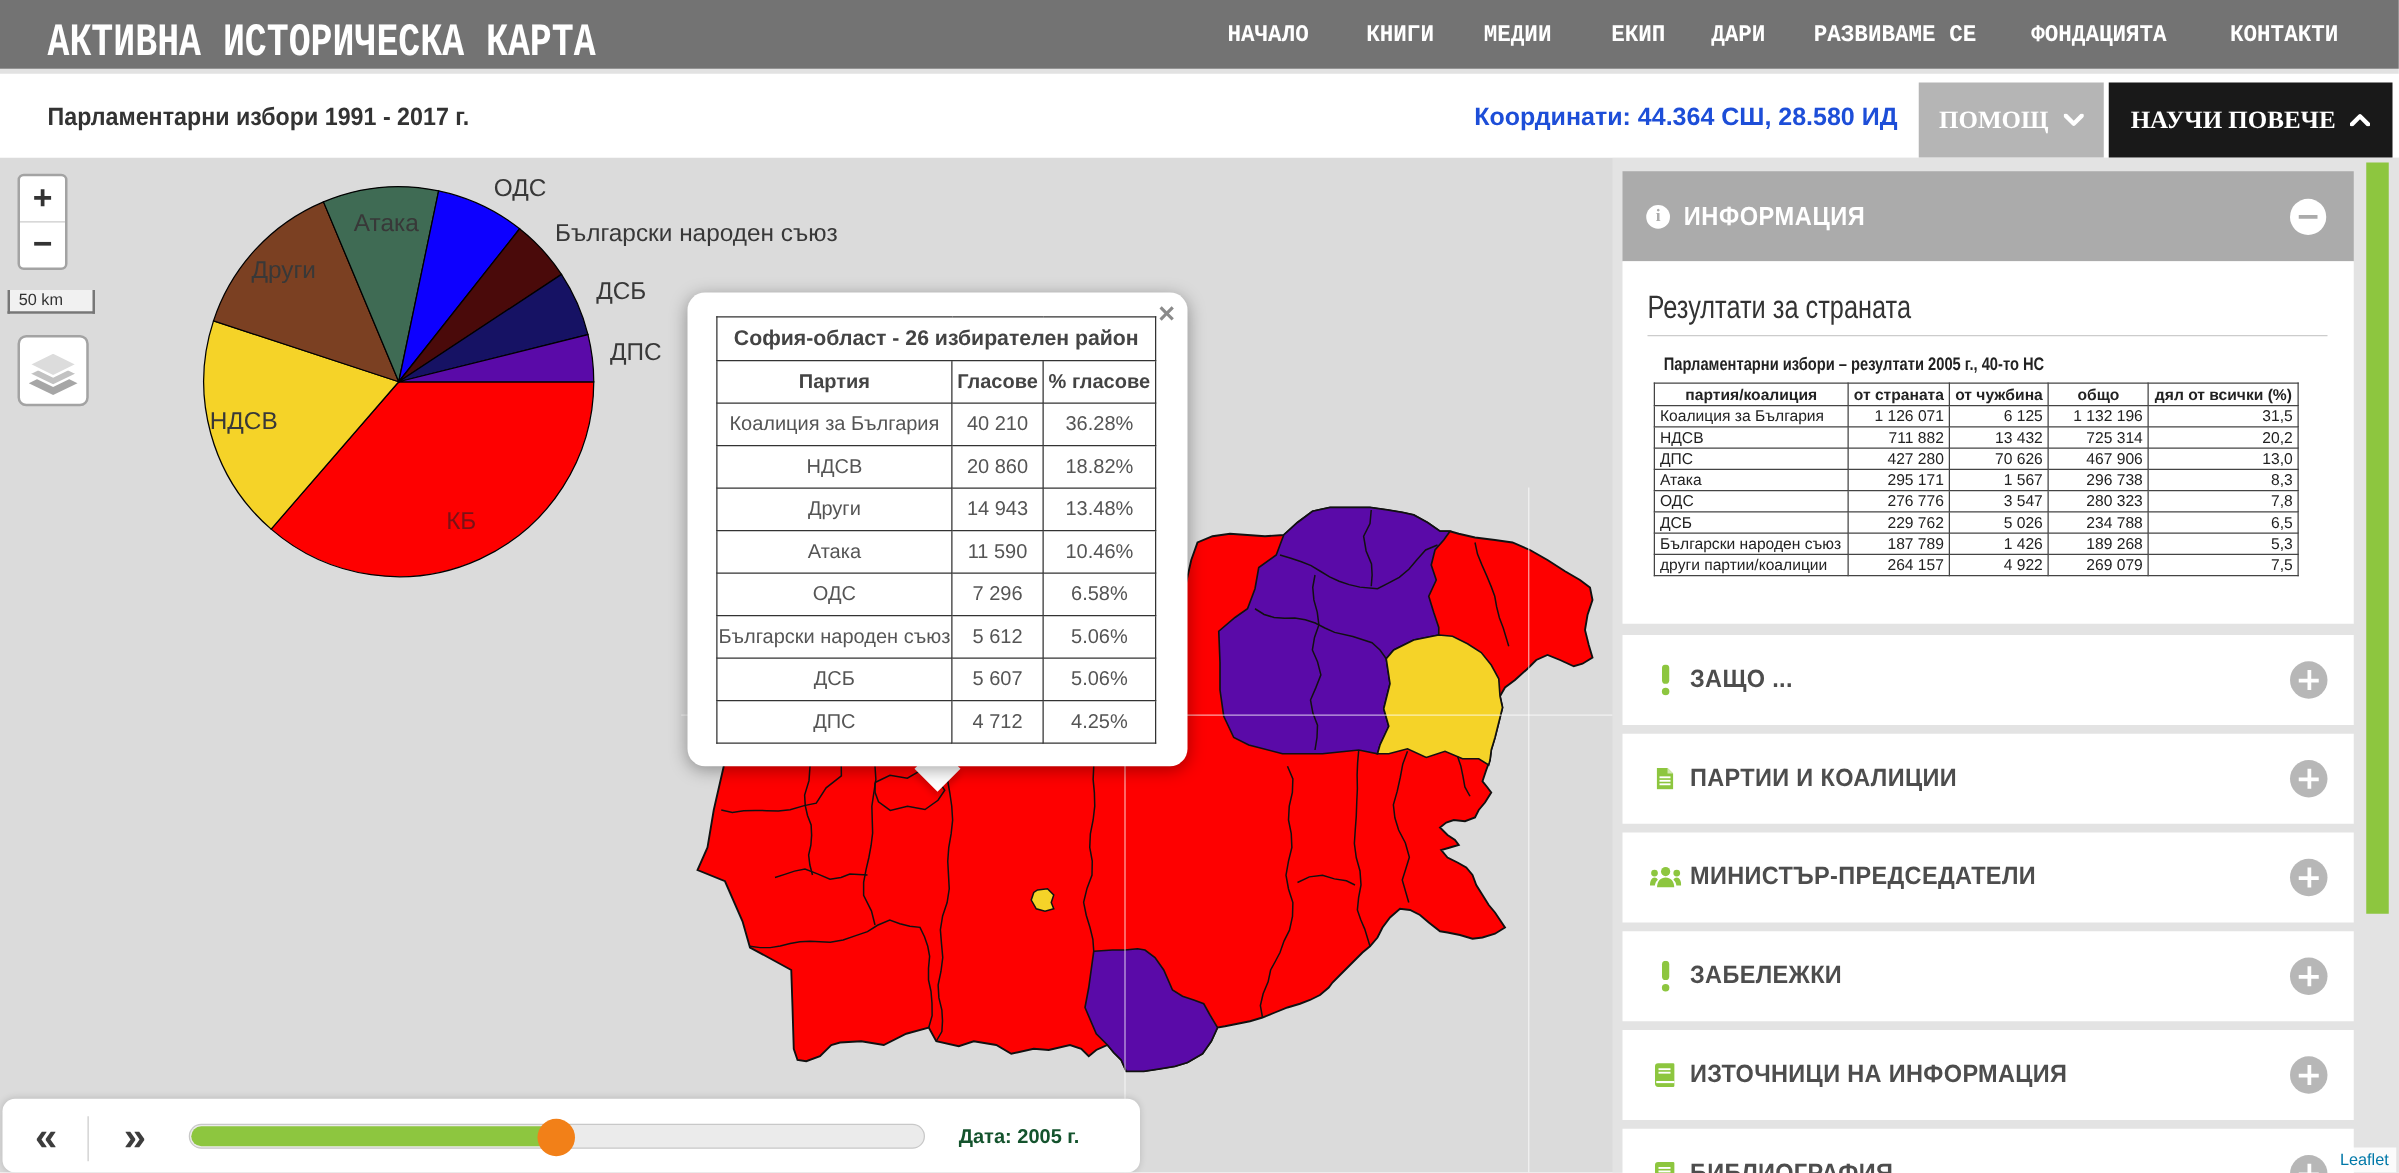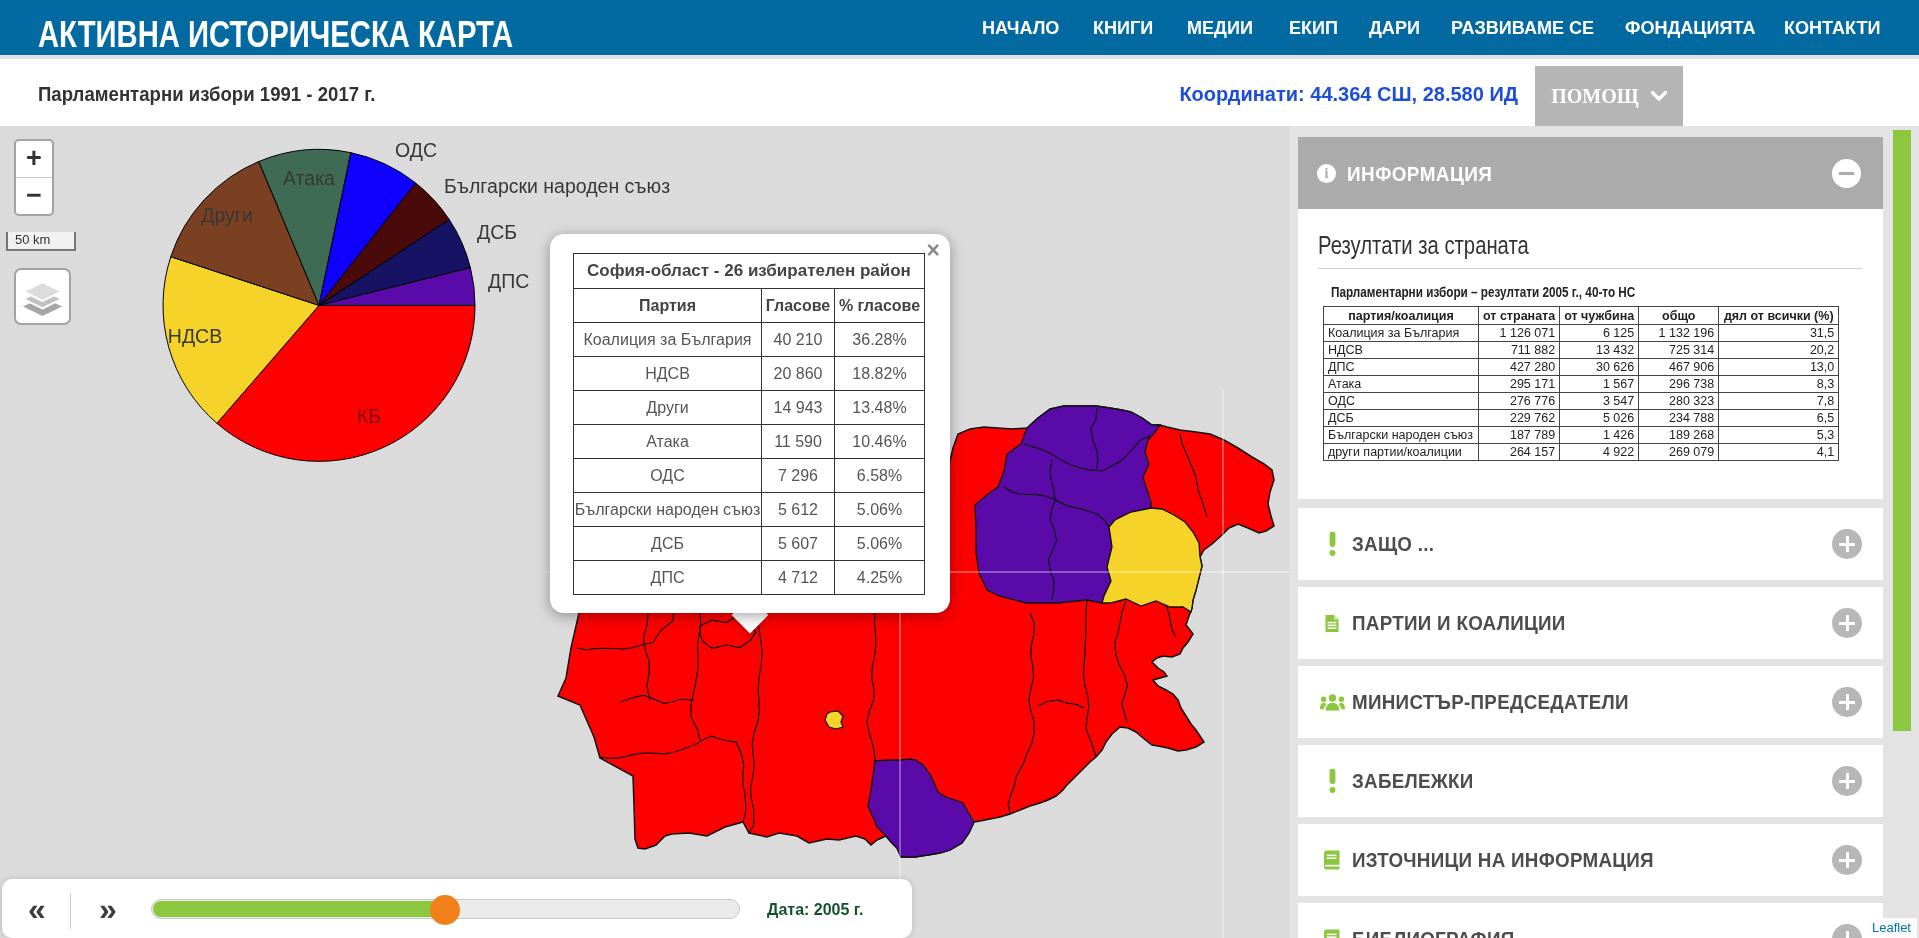--- a/index.html
+++ b/index.html
@@ -1,16 +1,16 @@
 <!DOCTYPE html>
 <html><head><meta charset="utf-8">
 <style>
 * { margin:0; padding:0; box-sizing:border-box; }
 html,body { width:1919px; height:938px; overflow:hidden; font-family:"Liberation Sans",sans-serif; background:#fff; }
-#navbar { position:absolute; left:0; top:0; width:1919px; height:55px; background:#0369a1; z-index:30; }
+#navbar { position:absolute; left:0; top:0; width:1919px; height:55px; background:#737373; z-index:30;font-family:Liberation Mono, monospace; }
 #navbar h1 { position:absolute; left:38px; top:14px; color:#fff; font-size:37px; font-weight:bold; letter-spacing:0px; transform:scaleX(0.79); transform-origin:left center; white-space:nowrap; }
 #nav { position:absolute; left:0; top:0; width:1919px; height:55px; }
 #nav span { position:absolute; top:17px; color:#fff; font-size:19px; font-weight:bold; transform:scaleX(0.95); transform-origin:left center; white-space:nowrap; }
 #subbar { position:absolute; left:0; top:55px; width:1919px; height:71px; background:#fff; border-top:4px solid #e2e2e2; z-index:29; }
 #subbar h2 { position:absolute; left:38px; top:24px; font-size:20px; font-weight:bold; color:#333; transform:scaleX(0.93); transform-origin:left top; white-space:nowrap; }
 #coords { position:absolute; right:401px; top:24px; font-size:20px; font-weight:bold; color:#1d4ed8; white-space:nowrap; }
 .topbtn { position:absolute; top:7px; height:60px; color:#fff; font-size:20px; font-weight:bold; display:flex; align-items:center; justify-content:center; gap:12px;font-family:Liberation Serif, serif; }
 #btnhelp { left:1535px; width:148px; background:#b5b5b5; }
 #btnmore { left:1687px; width:227px; background:#191919; }
 .chev { display:inline-block; }
@@ -84,20 +84,23 @@
       <span style="left:1625px">ФОНДАЦИЯТА</span>
       <span style="left:1784px">КОНТАКТИ</span>
   </div>
 </div>
 <div id="subbar">
   <h2>Парламентарни избори 1991 - 2017 г.</h2>
   <div id="coords">Координати: 44.364 СШ, 28.580 ИД</div>
   <div class="topbtn" id="btnhelp">ПОМОЩ <svg class="chev" width="16" height="10" viewBox="0 0 16 10">
         <path d="M1.5 1.5 L8 8 L14.5 1.5" fill="none" stroke="#fff" stroke-width="3.4" stroke-linecap="round" stroke-linejoin="round"></path>
       </svg></div>
+  <div class="topbtn" id="btnmore">НАУЧИ ПОВЕЧЕ <svg class="chev" width="16" height="10" viewBox="0 0 16 10">
+        <path d="M1.5 8.5 L8 2 L14.5 8.5" fill="none" stroke="#fff" stroke-width="3.4" stroke-linecap="round" stroke-linejoin="round"></path>
+      </svg></div>
 </div>
 <div id="map">
   <svg class="lay" width="1919" height="812" viewBox="0 126 1919 812">
 
 <polygon points="594.0,441.0 600.0,430.0 610.0,424.0 622.0,428.0 634.0,436.0 648.0,441.0 660.0,446.0 672.0,450.0 686.0,455.0 700.0,459.0 714.0,463.0 728.0,462.0 742.0,466.0 757.0,470.0 771.0,473.0 785.0,470.0 800.0,472.0 814.0,476.0 828.0,475.0 842.0,479.0 856.0,483.0 870.0,487.0 884.0,492.0 897.0,497.0 910.0,494.0 922.0,488.0 935.0,483.0 948.0,470.0 953.0,448.0 958.0,434.0 970.0,429.0 984.0,427.0 998.0,428.0 1012.0,429.0 1027.0,428.0 1038.0,418.0 1050.0,409.0 1064.0,406.0 1080.0,406.0 1096.0,406.0 1110.0,408.0 1122.0,410.0 1131.0,412.0 1142.0,418.0 1152.0,425.0 1160.0,425.0 1167.0,427.0 1180.0,430.0 1196.0,432.0 1210.0,434.0 1224.0,440.0 1238.0,448.0 1252.0,457.0 1264.0,464.0 1272.0,470.0 1274.0,480.0 1270.0,492.0 1268.0,504.0 1271.0,516.0 1274.0,526.0 1266.0,531.0 1259.0,533.0 1248.0,528.0 1238.0,524.0 1229.0,528.0 1222.0,535.0 1212.0,544.0 1204.0,550.0 1200.0,557.0 1202.0,566.0 1199.0,578.0 1196.0,590.0 1193.0,600.0 1192.0,608.0 1189.0,616.0 1186.0,625.0 1190.0,630.0 1193.0,634.0 1188.0,642.0 1183.0,648.0 1180.0,654.0 1172.0,657.0 1163.0,656.0 1157.0,658.0 1152.0,662.0 1158.0,668.0 1164.0,672.0 1167.0,676.0 1160.0,678.0 1153.0,680.0 1158.0,686.0 1166.0,690.0 1173.0,694.0 1178.0,700.0 1181.0,708.0 1186.0,716.0 1191.0,724.0 1196.0,730.0 1200.0,736.0 1204.0,742.0 1196.0,747.0 1186.0,750.0 1178.0,751.0 1168.0,748.0 1158.0,746.0 1152.0,745.0 1143.0,738.0 1136.0,732.0 1128.0,728.0 1120.0,727.0 1112.0,734.0 1106.0,742.0 1102.0,750.0 1096.0,757.0 1090.0,762.0 1086.0,766.0 1080.0,772.0 1072.0,780.0 1066.0,786.0 1063.0,790.0 1056.0,796.0 1048.0,800.0 1040.0,803.0 1030.0,806.0 1020.0,810.0 1010.0,814.0 1000.0,817.0 990.0,819.0 980.0,821.0 974.0,822.0 969.0,833.0 962.0,843.0 950.0,850.0 940.0,853.0 928.0,855.0 915.0,857.0 901.0,857.0 897.0,848.0 891.0,842.0 886.0,836.0 877.0,840.0 871.0,845.0 865.0,839.0 856.0,836.0 839.0,840.0 827.0,839.0 809.0,843.0 797.0,836.0 779.0,833.0 767.0,837.0 749.0,833.0 743.0,822.0 725.0,827.0 707.0,836.0 689.0,833.0 672.0,834.0 665.0,836.0 656.0,845.0 645.0,849.0 638.0,848.0 635.0,839.0 634.0,806.0 633.0,776.0 600.0,758.0 594.0,737.0 580.0,705.0 558.0,696.0 566.0,678.0 571.0,648.0 579.0,613.0 576.0,605.0 603.0,590.0 629.0,570.0 619.0,546.0 599.0,531.0 572.0,515.0 564.0,495.0 578.0,471.0 594.0,441.0" fill="#fe0000" stroke="#111" stroke-width="1.5"></polygon>
 <polygon points="1027.0,428.0 1038.0,418.0 1050.0,409.0 1064.0,406.0 1080.0,406.0 1096.0,406.0 1110.0,408.0 1122.0,410.0 1131.0,412.0 1142.0,418.0 1152.0,425.0 1160.0,425.0 1155.0,432.0 1148.0,440.0 1145.0,452.0 1149.0,464.0 1143.0,477.0 1147.0,490.0 1151.0,502.0 1151.0,508.0 1131.0,512.0 1115.0,520.0 1109.0,527.0 1112.0,547.0 1107.0,567.0 1111.0,581.0 1104.0,596.0 1102.0,603.0 1087.0,600.0 1058.0,603.0 1026.0,603.0 999.0,596.0 987.0,590.0 979.0,573.0 976.0,552.0 976.0,530.0 975.0,505.0 988.0,494.0 998.0,487.0 1004.0,471.0 1007.0,454.0 1021.0,444.0 1027.0,428.0" fill="#5a0aa8" stroke="#111" stroke-width="1.3"></polygon>
 <polygon points="1151.0,508.0 1162.0,509.0 1174.0,515.0 1185.0,522.0 1193.0,532.0 1199.0,543.0 1200.0,557.0 1202.0,566.0 1199.0,578.0 1196.0,590.0 1193.0,600.0 1192.0,608.0 1191.0,612.0 1183.0,607.0 1170.0,607.0 1156.0,601.0 1141.0,606.0 1126.0,599.0 1111.0,603.0 1102.0,603.0 1104.0,596.0 1111.0,581.0 1107.0,567.0 1112.0,547.0 1109.0,527.0 1115.0,520.0 1131.0,512.0 1151.0,508.0" fill="#f5d328" stroke="#111" stroke-width="1.3"></polygon>
 <polygon points="875.0,761.0 890.0,760.0 900.0,760.0 910.0,759.0 916.0,760.0 924.0,766.0 931.0,776.0 938.0,792.0 946.0,797.0 955.0,800.0 963.0,803.0 968.0,812.0 974.0,822.0 969.0,833.0 962.0,843.0 950.0,850.0 940.0,853.0 928.0,855.0 915.0,857.0 901.0,857.0 897.0,848.0 891.0,842.0 886.0,836.0 877.0,827.0 868.0,806.0 871.0,790.0 875.0,761.0" fill="#5a0aa8" stroke="#111" stroke-width="1.3"></polygon>
 <polygon points="830.0,712.0 838.0,711.0 843.0,716.0 841.0,722.0 843.0,727.0 836.0,729.0 829.0,727.0 825.0,720.0 827.0,714.0 830.0,712.0" fill="#f5d328" stroke="#111" stroke-width="1.2"></polygon>
 <polyline points="600.0,757.0 608.2,758.1 616.2,758.1 624.2,756.8 632.1,754.8 640.0,753.4 648.0,753.0 656.1,753.4 664.2,753.8 674.5,752.0 684.6,748.5 694.0,745.3 702.0,740.2 711.8,736.1 719.9,739.0 727.9,741.0 736.0,741.9 739.6,749.4 742.2,757.0 743.7,765.1 742.8,774.6 742.8,784.0 744.8,793.0 745.6,802.7 745.7,812.5 743.0,822.0" fill="none" stroke="#111" stroke-width="1.2"></polyline>
@@ -252,21 +255,21 @@
 <tr>
             <td class="c1">НДСВ</td>
             <td>711 882</td>
             <td>13 432</td>
             <td>725 314</td>
             <td>20,2</td>
           </tr>
 <tr>
             <td class="c1">ДПС</td>
             <td>427 280</td>
-            <td>30 626</td>
+            <td>70 626</td>
             <td>467 906</td>
             <td>13,0</td>
           </tr>
 <tr>
             <td class="c1">Атака</td>
             <td>295 171</td>
             <td>1 567</td>
             <td>296 738</td>
             <td>8,3</td>
           </tr>
@@ -289,21 +292,21 @@
             <td>187 789</td>
             <td>1 426</td>
             <td>189 268</td>
             <td>5,3</td>
           </tr>
 <tr>
             <td class="c1">други партии/коалиции</td>
             <td>264 157</td>
             <td>4 922</td>
             <td>269 079</td>
-            <td>4,1</td>
+            <td>7,5</td>
           </tr>
     </tbody>
       </table>
   </div>
   <div class="card" style="top:382px">
   <span class="cicon"><svg width="9" height="25" viewBox="0 0 9 25">
           <rect x="1.6" y="0" width="5.8" height="15.5" rx="2.9" fill="#8dc63f"></rect>
           <circle cx="4.5" cy="21.6" r="3" fill="#8dc63f"></circle>
         </svg></span>
       <span class="ctext">ЗАЩО ...</span>

